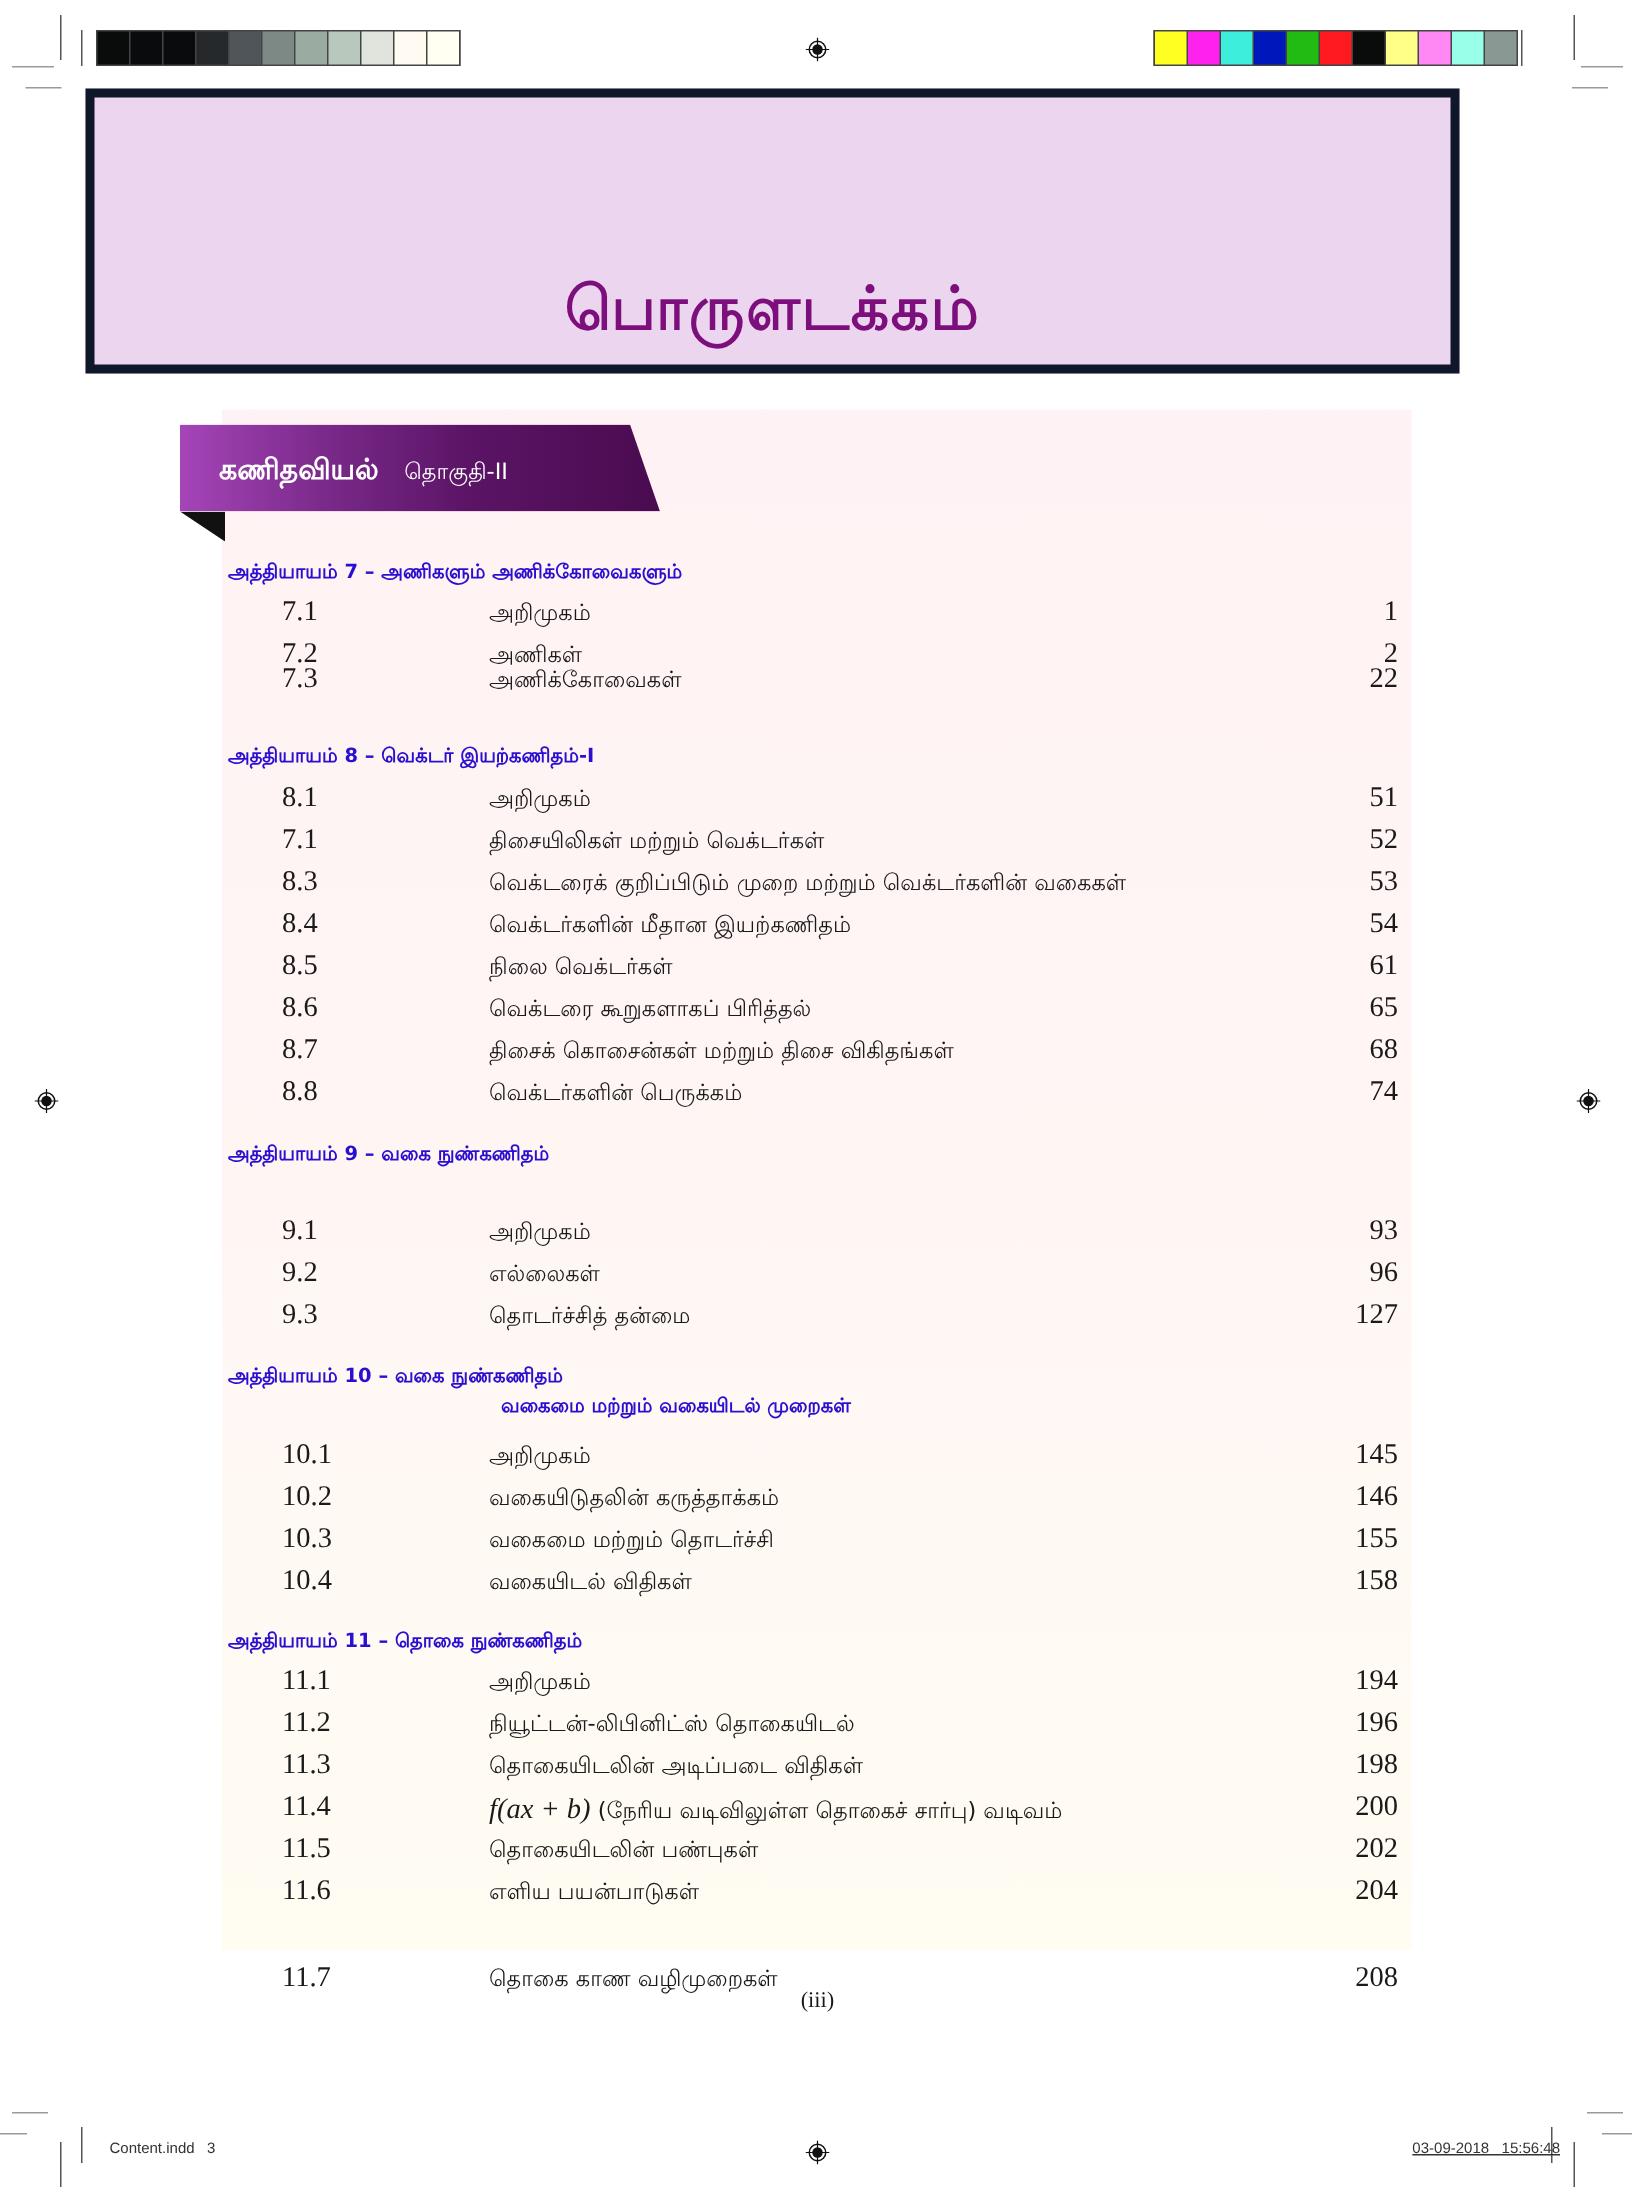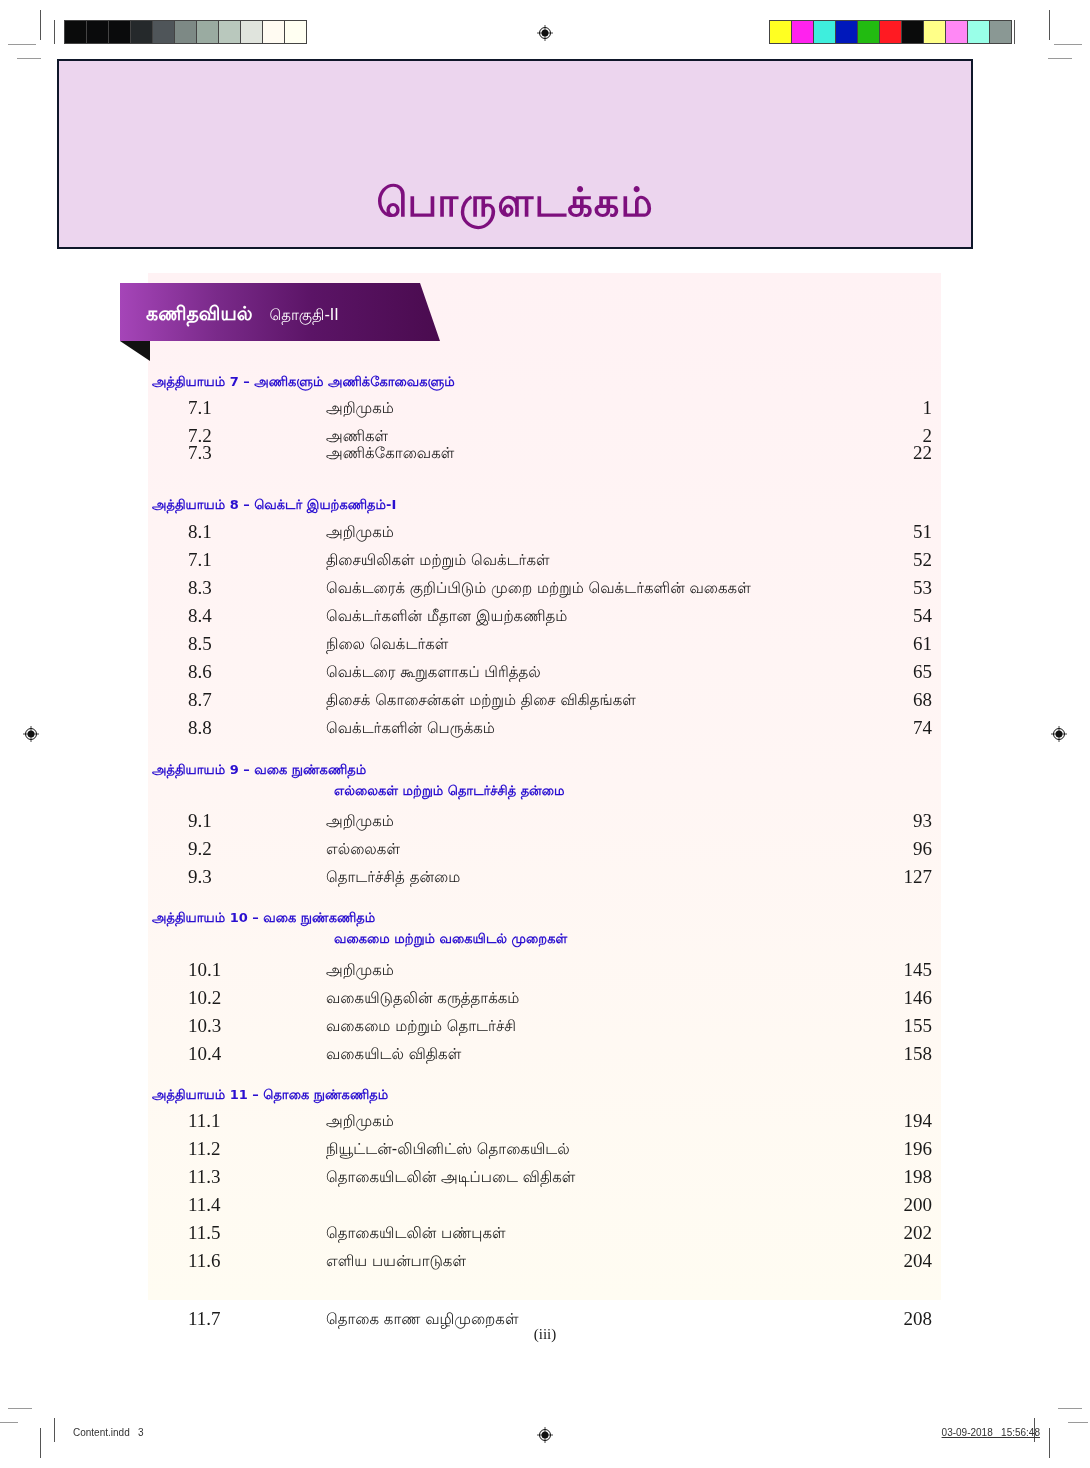--- a/index.html
+++ b/index.html
@@ -7,21 +7,21 @@
          font-family:"Liberation Serif", serif; color:#1a1a1a; }
   
   .mark-h { position:absolute; height:1px; background:#9a9a9a; }
   .mark-v { position:absolute; width:1px; background:#555; }
   
   .colorbar { position:absolute; top:20px; display:flex; border:1px solid #444; background:#444; gap:1px; }
   .swatch { width:21px; height:22px; }
   .reg { position:absolute; width:16px; height:16px; }
   
   .header-box { position:absolute; left:57px; top:59px; width:916px; height:190px;
-                background:#ecd5ee; border:2px solid #0f172a; box-sizing:border-box; }
+                background:#ecd5ee; border:6px solid #0f172a; box-sizing:border-box; }
   .header-title { position:absolute; left:0; right:0; top:172px; text-align:center;
                   font-family:"DejaVu Sans", sans-serif; font-weight:bold; font-size:40px;
                   color:#7d0f7d; letter-spacing:1px; }
   
   .panel { position:absolute; left:148px; top:273px; width:793px; height:1027px;
            background:linear-gradient(180deg,#fff2f4 0%,#fff6f4 50%,#fffcf2 100%); }
   .ribbon { position:absolute; left:120px; top:283px; width:320px; height:58px;
             background:linear-gradient(90deg,#a545b8 0%,#7a2a8a 30%,#5b1466 60%,#4a0b4f 100%);
             clip-path:polygon(0 0, 300px 0, 320px 58px, 0 58px); }
   .ribbon-fold { position:absolute; left:120px; top:341px; width:30px; height:20px;
@@ -185,21 +185,20 @@
     <span class="page">68</span>
   </div>
 <div class="row" style="top:717px;">
     <span class="num">8.8</span>
     <span class="title">வெக்டர்களின் பெருக்கம்</span>
     <span class="page">74</span>
   </div>
 
 <div class="chapter" style="top:762px;">
   <span>அத்தியாயம் 9 –  வகை நுண்கணிதம்</span>
-  <span class="sub2">எல்லைகள் மற்றும் தொடர்ச்சித் தன்மை</span>
 </div>
 <div class="row" style="top:810px;">
     <span class="num">9.1</span>
     <span class="title">அறிமுகம்</span>
     <span class="page">93</span>
   </div>
 <div class="row" style="top:838px;">
     <span class="num">9.2</span>
     <span class="title">எல்லைகள்</span>
     <span class="page">96</span>
@@ -248,20 +247,21 @@
     <span class="title">நியூட்டன்-லிபினிட்ஸ் தொகையிடல்</span>
     <span class="page">196</span>
   </div>
 <div class="row" style="top:1166px;">
     <span class="num">11.3</span>
     <span class="title">தொகையிடலின் அடிப்படை விதிகள்</span>
     <span class="page">198</span>
   </div>
 <div class="row" style="top:1194px;">
     <span class="num">11.4</span>
+    <span class="title"><i>f(ax + b)</i><span> (நேரிய வடிவிலுள்ள தொகைச் சார்பு) வடிவம்</span></span>
     <span class="page">200</span>
   </div>
 <div class="row" style="top:1222px;">
     <span class="num">11.5</span>
     <span class="title">தொகையிடலின் பண்புகள்</span>
     <span class="page">202</span>
   </div>
 <div class="row" style="top:1250px;">
     <span class="num">11.6</span>
     <span class="title">எளிய பயன்பாடுகள்</span>

